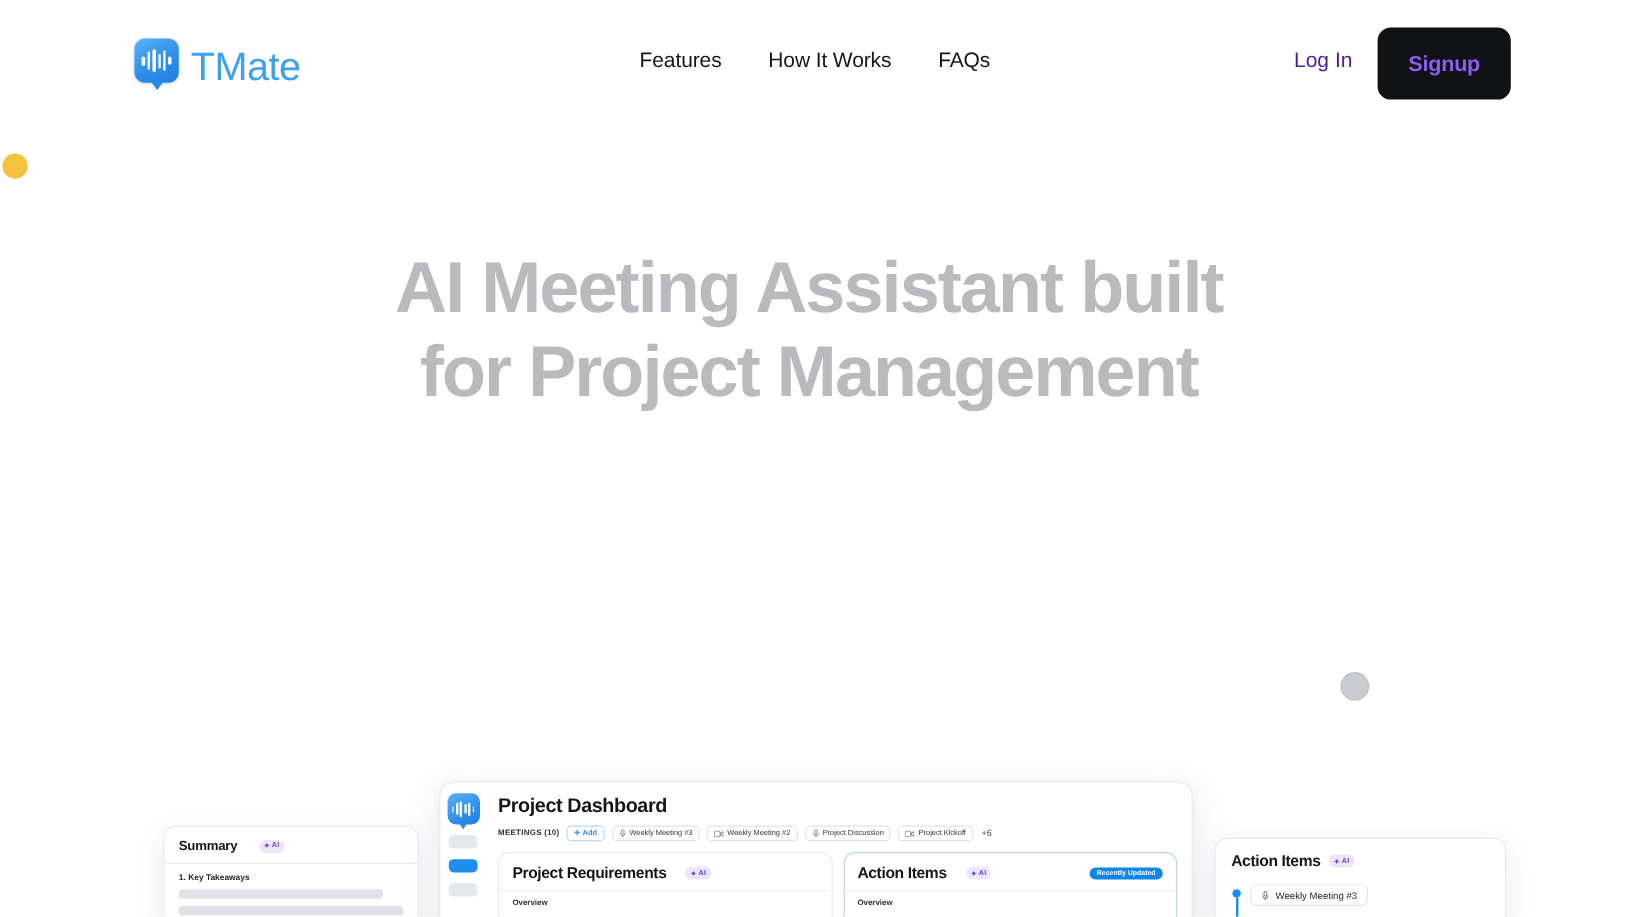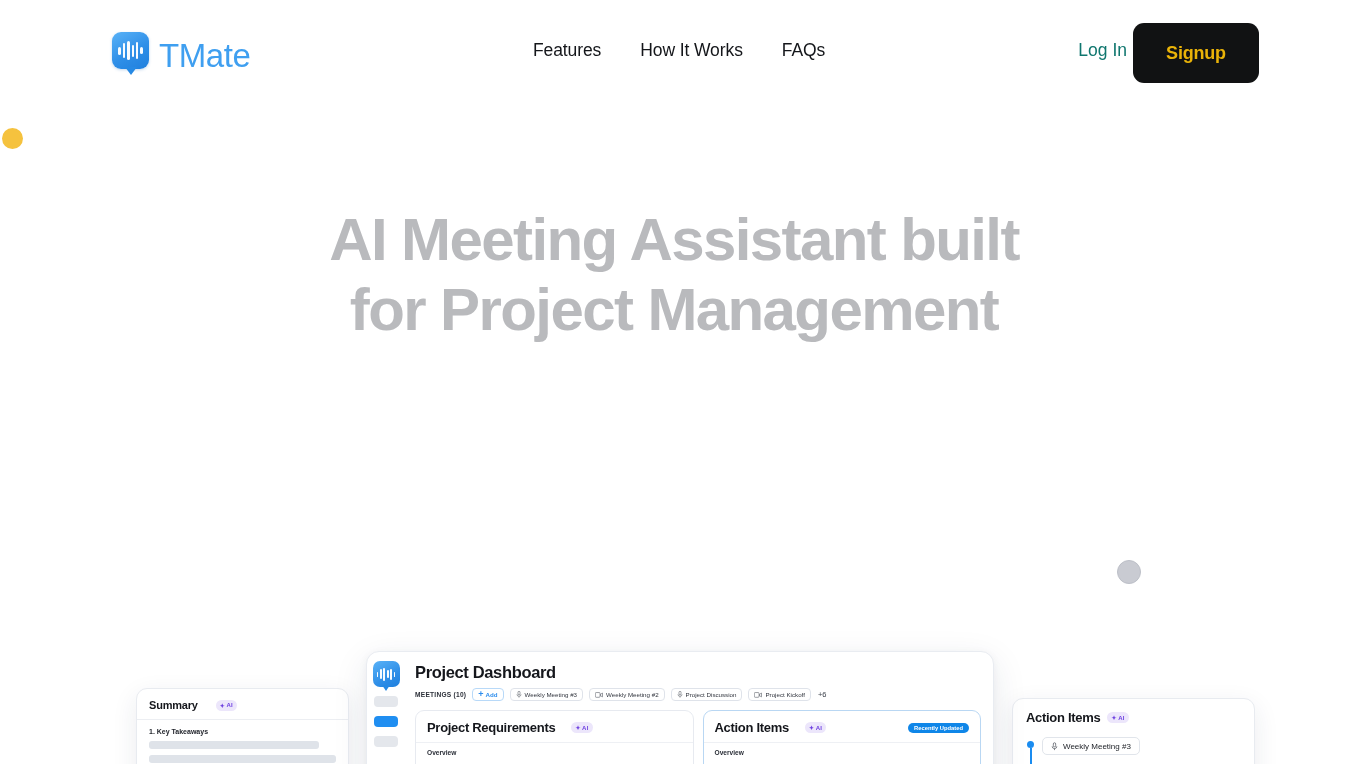--- a/index.html
+++ b/index.html
@@ -38,26 +38,26 @@
   .wavebars i:nth-child(5){height:17px}
   .wavebars i:nth-child(6){height:7px}
   .brand-name { font-size: 33px; color: #3f9ff0; letter-spacing:-.4px; font-weight: 400; line-height:1;margin-top:10px; }
 
   .nav { position:absolute; left: 0; top: 0; width:1360px; height:105px; }
   .nav-links { position:absolute; left: 533px; top: 40px; display:flex; gap: 39px; }
   .nav-link {
     font-size: 17.5px; color: #14161a; letter-spacing:-.1px; white-space:nowrap; cursor:pointer;
   }
   .login {
-    position:absolute; right: 233px; top: 40px; font-size:17.5px; color:#0f766e; cursor:pointer; white-space:nowrap;
+    position:absolute; right: 233px; top: 40px; font-size:17.5px; color:#4c1d95; cursor:pointer; white-space:nowrap;
   }
   .signup {
     position:absolute; right: 101px; top: 23px;
-    width:126px; height:60px; border-radius:11px; background:#111213;
-    color:#eab308; font-size:18px; font-weight:700; letter-spacing:-.2px;
+    width:111px; height:60px; border-radius:11px; background:#111213;
+    color:#8b5cf6; font-size:18px; font-weight:700; letter-spacing:-.2px;
     display:flex; align-items:center; justify-content:center; cursor:pointer; border:none;
   }
 
   
   .dot-yellow {
     position:absolute; left:2px; top:128px; width:21px; height:21px; border-radius:50%;
     background:#f5c23e;
   }
   .dot-grey {
     position:absolute; left:1117px; top:560px; width:24px; height:24px; border-radius:50%;

